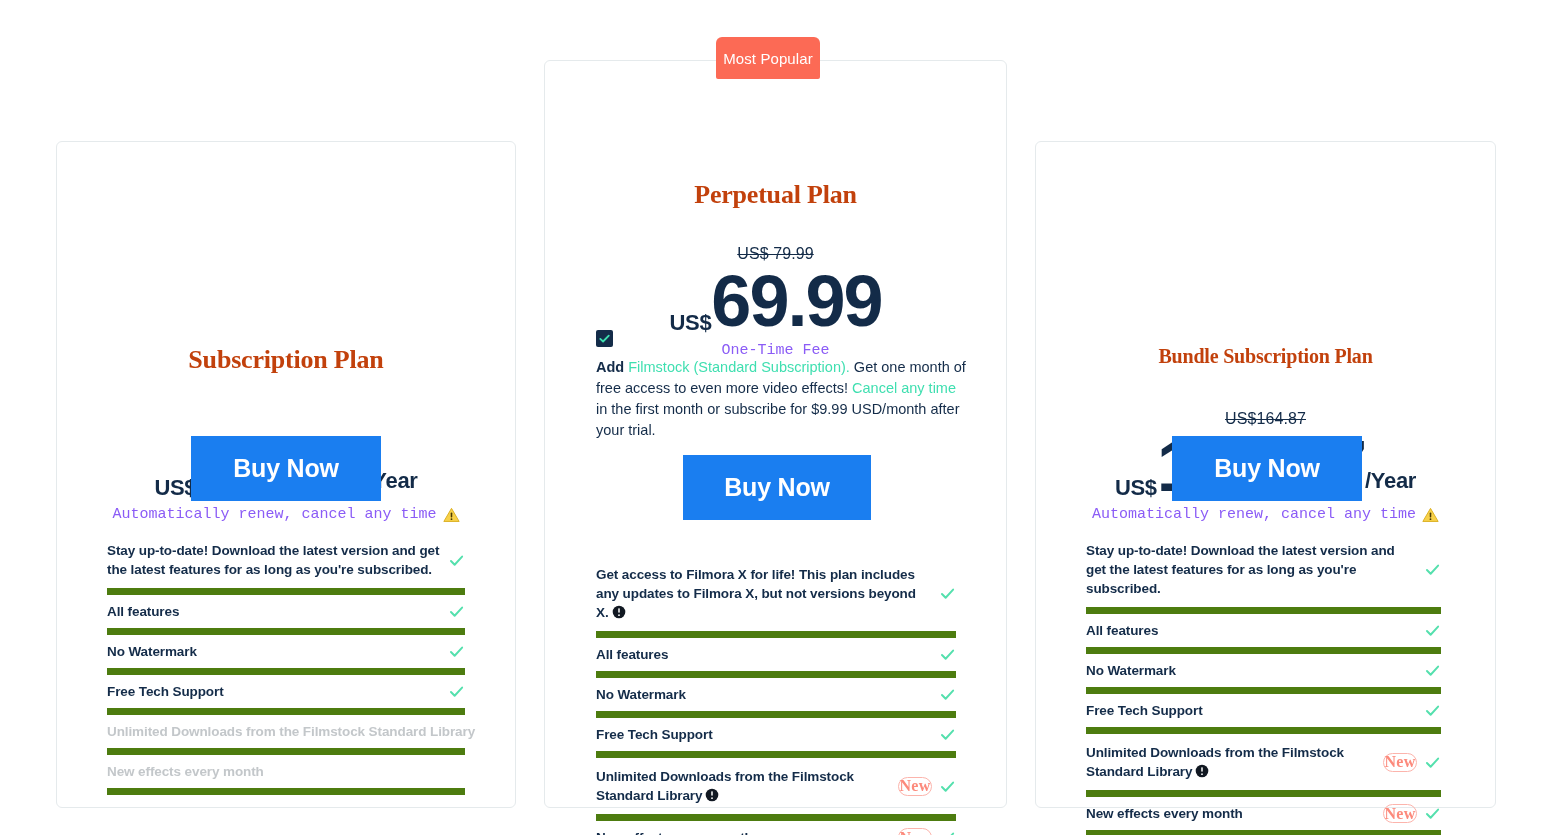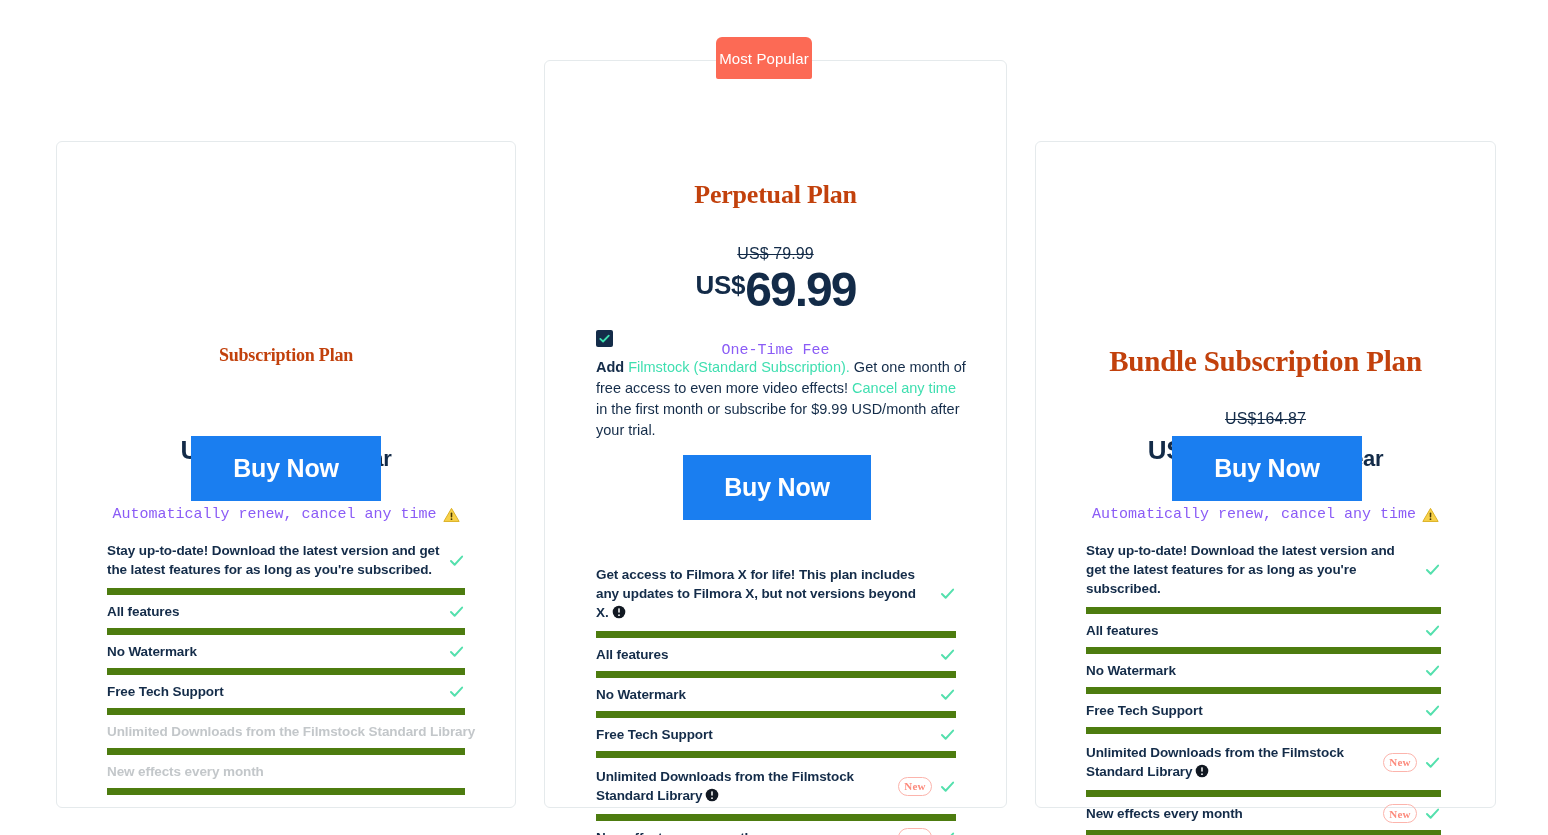--- a/index.html
+++ b/index.html
@@ -30,21 +30,21 @@
 
   .card-left   { left: 56px;   top: 141px; width: 460px; height: 667px; }
   .card-middle { left: 544px;  top: 60px;  width: 463px; height: 748px; }
   .card-right  { left: 1035px; top: 141px; width: 461px; height: 667px; }
 
   
   .popular-badge {
     position: absolute;
     left: 716px;
     top: 37px;
-    width: 96px;
+    width: 104px;
     height: 42px;
     background: #fc6a55;
     border-radius: 6px 6px 2px 2px;
     color: #ffffff;
     font-size: 15px;
     display: flex;
     align-items: center;
     justify-content: center;
     letter-spacing: 0.1px;
     z-index: 5;
@@ -54,23 +54,23 @@
   .plan-title {
     position: absolute;
     left: 0;
     width: 100%;
     text-align: center;
     font-family: "Liberation Serif", serif;
     font-weight: bold;
     color: #c2410c;
     letter-spacing: -0.2px;
   }
-  .card-left .plan-title   { top: 203px; font-size: 18px; }
+  .card-left .plan-title   { top: 203px; font-size: 26px; }
   .card-middle .plan-title { top: 119px; font-size: 26px; }
-  .card-right .plan-title  { top: 203px; font-size: 29px; }
+  .card-right .plan-title  { top: 203px; font-size: 20px; }
 
   
   .orig-price {
     position: absolute;
     left: 0;
     width: 100%;
     text-align: center;
     color: #132b48;
     font-size: 16px;
     text-decoration: line-through;
@@ -88,28 +88,29 @@
     display: flex;
     align-items: flex-start;
     justify-content: center;
     color: #132b48;
   }
   .card-left .price-row   { top: 290px; }
   .card-middle .price-row { top: 206px; }
   .card-right .price-row  { top: 290px; }
 
   .cur {
-    font-size: 26px;
+    font-size: 22px;
     font-weight: bold;
     line-height: 1;
     padding-top: 5px;
     letter-spacing: -0.3px;
+    margin-top: 40px;
   }
   .amount {
-    font-size: 48px;
+    font-size: 72px;
     font-weight: bold;
     line-height: 0.95;
     letter-spacing: -2px;
   }
   .period {
     font-size: 22px;
     font-weight: bold;
     align-self: flex-end;
     padding-bottom: 6px;
     letter-spacing: -0.3px;
@@ -222,21 +223,21 @@
 
   .new-badge {
     display: inline-flex;
     align-items: center;
     justify-content: center;
     border: 1px solid #fcb4ac;
     color: #fc8a7c;
     border-radius: 10px;
     font-family: "Liberation Serif", serif;
     font-weight: bold;
-    font-size: 11px;
+    font-size: 16px;
     width: 34px;
     height: 19px;
     letter-spacing: 0.2px;
   }
 
   .tick { width: 17px; height: 17px; display: inline-flex; }
   .tick-spacer { width: 17px; height: 17px; display: inline-block; }
 
   .info-icon {
     display: inline-block;

